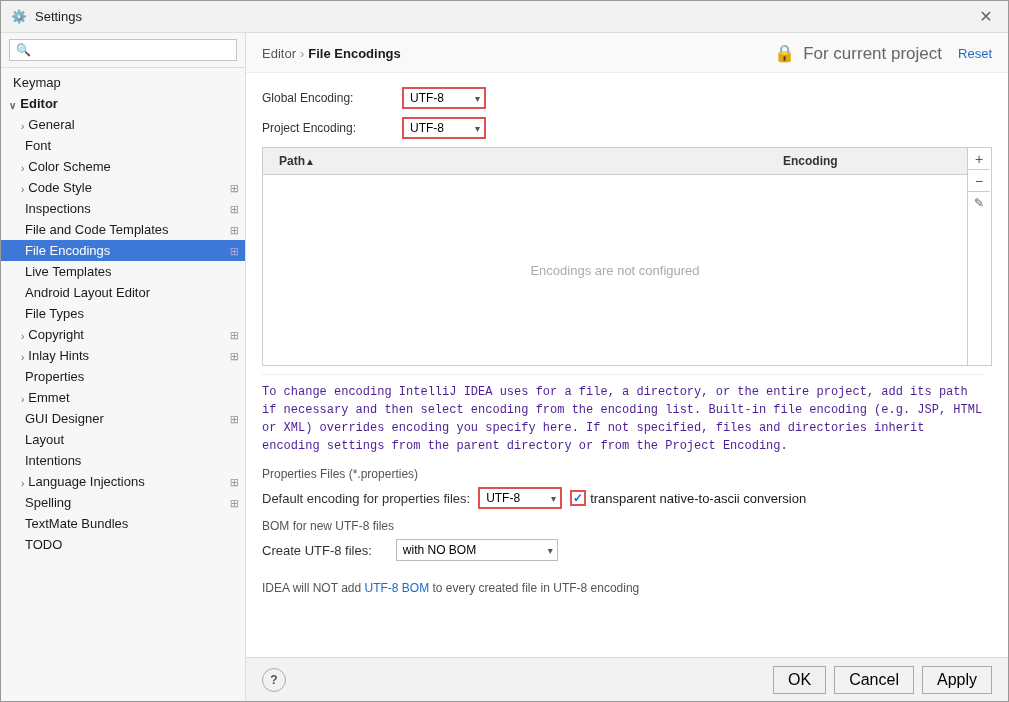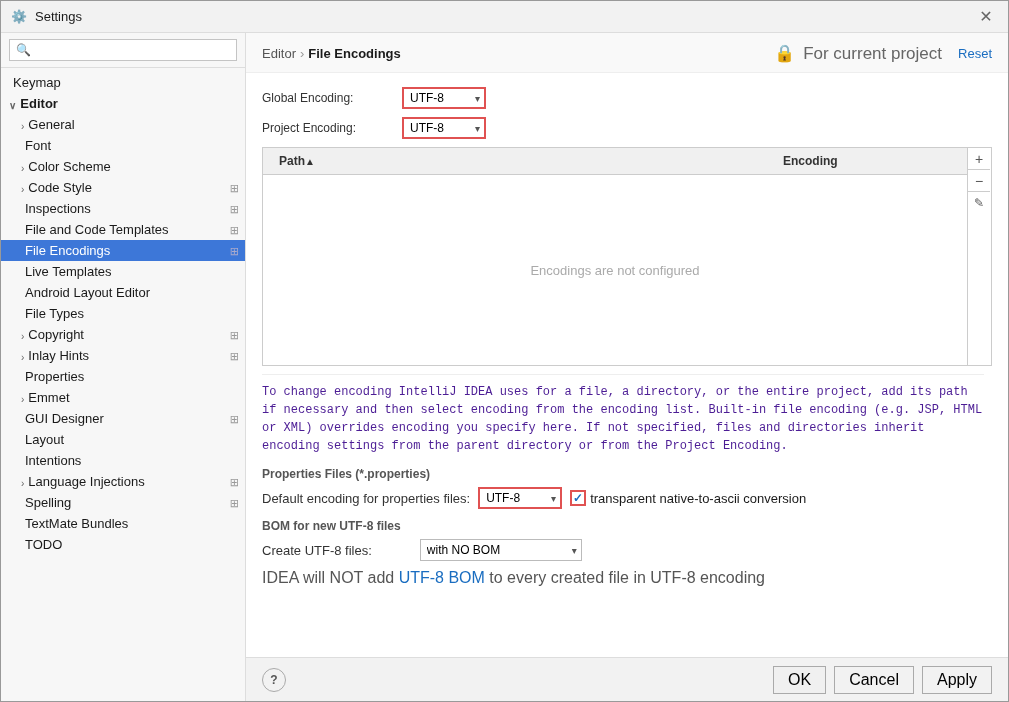--- a/index.html
+++ b/index.html
@@ -53,34 +53,34 @@
     .table-header-cell.encoding { width: 200px; }
     .table-body { min-height: 200px; display: flex; align-items: center; justify-content: center; }
     .table-empty { color: #aaa; font-size: 13px; font-style: normal; }
     .table-actions { display: flex; flex-direction: column; border-left: 1px solid #ccc; width: 24px; }
     .table-with-actions { display: flex; border: 1px solid #ccc; margin: 8px 0; }
     .table-main { flex: 1; }
     .table-action-btn { width: 22px; height: 22px; display: flex; align-items: center; justify-content: center; cursor: pointer; border-bottom: 1px solid #ccc; font-size: 14px; color: #555; }
 
     .info-text { font-size: 12px; color: #4c1d95; line-height: 1.5; margin: 8px 8px 12px 0; border-top: 1px solid #eee; padding-top: 8px; font-family: Liberation Mono, monospace; }
 
-    .section-title { font-size: 12px; color: #555; margin: 8px 0 6px 0; font-weight: bold; }
+    .section-title { font-size: 12px; color: #555; margin: 8px 0 6px 0; }
 
     .props-row { display: flex; align-items: center; gap: 8px; margin-bottom: 10px; }
     .props-label { font-size: 13px; color: #333; }
     .checkbox-wrapper { display: flex; align-items: center; gap: 4px; }
     .checkbox-box { width: 16px; height: 16px; border: 2px solid #e05252; display: flex; align-items: center; justify-content: center; cursor: pointer; }
     .checkbox-check { color: #1a6dc0; font-size: 12px; font-weight: bold; }
 
     .bom-row { display: flex; align-items: center; margin-bottom: 8px; gap: 24px; }
     .bom-label { font-size: 13px; color: #333; }
-    .bom-select-wrapper { position: relative; display: inline-block; border: 1px solid #bbb; background: #fff; margin-left: 24px; }
+    .bom-select-wrapper { position: relative; display: inline-block; border: 1px solid #bbb; background: #fff; }
     .bom-select-wrapper select { border: none; padding: 3px 20px 3px 6px; font-size: 12px; background: transparent; appearance: none; outline: none; width: 160px; cursor: pointer; }
 
-    .bom-info { font-size: 16px; color: #555; margin-top: 8px; }
+    .bom-info { font-size: 12px; color: #555; margin-top: 20px; }
     .bom-info span.link { color: #1a6dc0; }
 
     .footer { height: 44px; background: #f2f2f2; border-top: 1px solid #ddd; display: flex; align-items: center; justify-content: flex-end; padding: 0 16px; gap: 8px; }
     .footer-btn { padding: 4px 14px; font-size: 16px; border: 1px solid #aaa; background: #f2f2f2; cursor: pointer; }
     .footer-btn.primary { background: #f0f0f0; border: 1px solid #aaa; }
     .footer-help { margin-right: auto; width: 24px; height: 24px; border-radius: 50%; border: 1px solid #aaa; display: flex; align-items: center; justify-content: center; font-size: 12px; cursor: pointer; color: #555; font-weight: bold; }
 
     .sort-arrow { font-size: 10px; }
   </style>
 </head>

